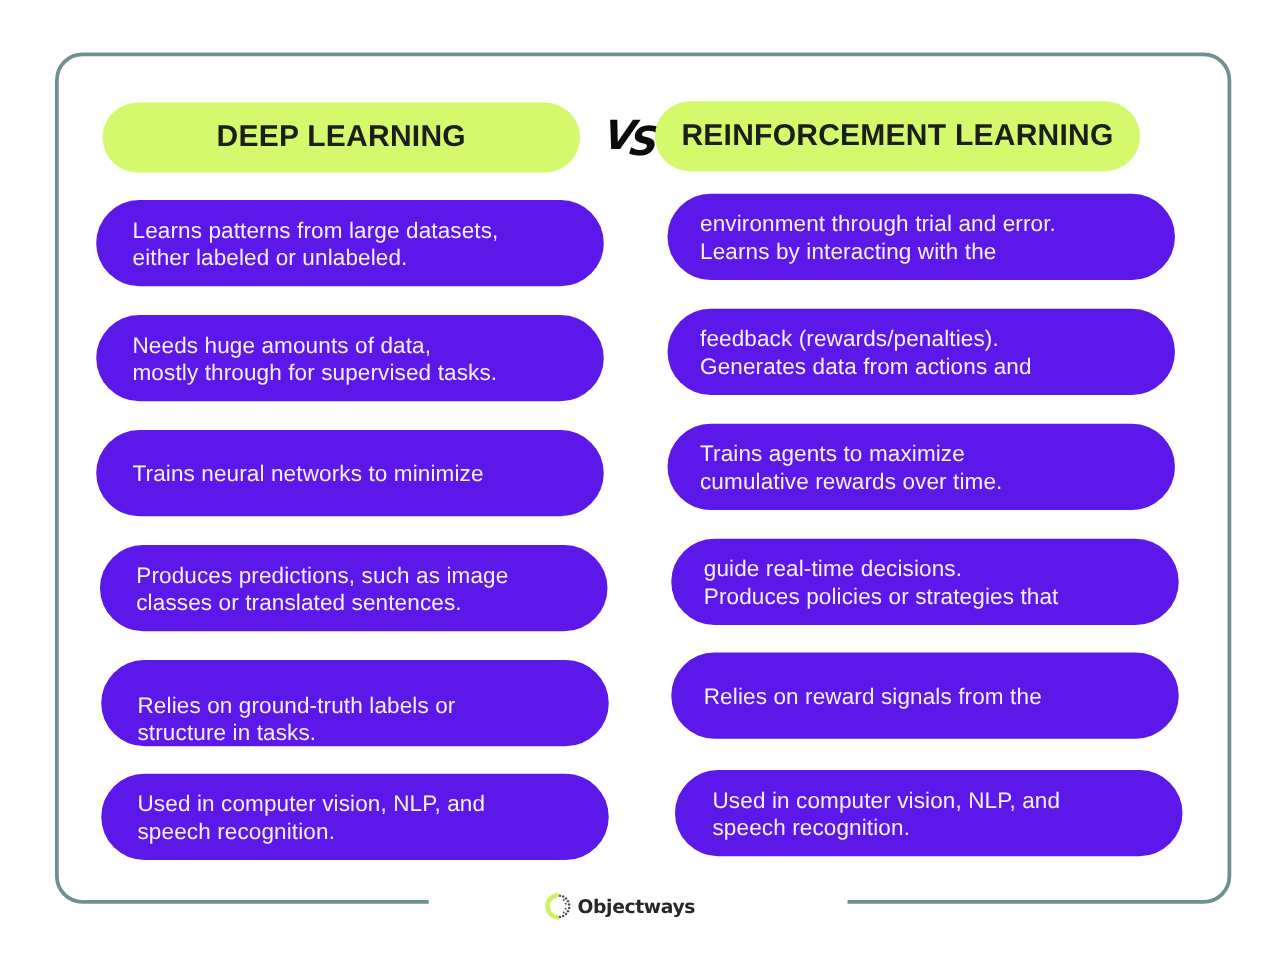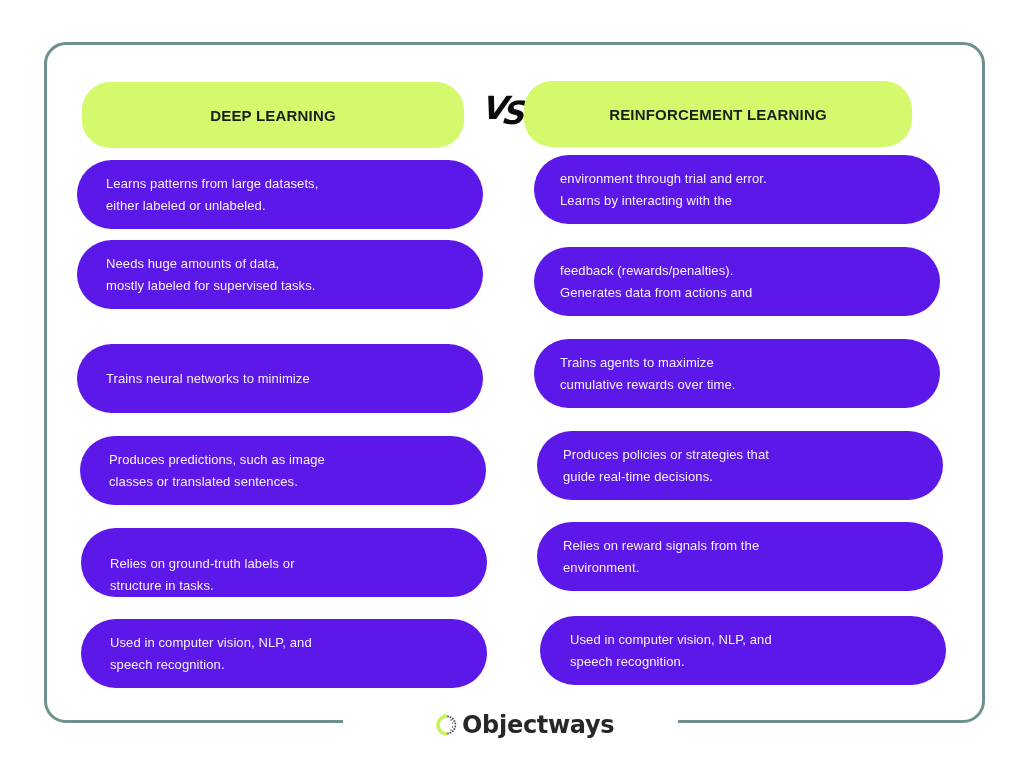--- a/index.html
+++ b/index.html
@@ -10,47 +10,47 @@
   }
   .frame {
     position: absolute; left: 44px; top: 42px; width: 935px; height: 675px;
     border: 3px solid #6e9190; border-radius: 22px; box-sizing: content-box;
   }
   .frame-gap {
     position: absolute; left: 343px; top: 712px; width: 335px; height: 14px;
     background: #ffffff;
   }
   .header {
-    position: absolute; height: 66px; border-radius: 28px;
+    position: absolute; height: 56px; border-radius: 28px;
     background: #d4f96c; color: #1b1f1a;
     display: flex; align-items: center; justify-content: center;
-    font-weight: bold; font-size: 15px; letter-spacing: 0.2px;
+    font-weight: bold; font-size: 24px; letter-spacing: 0.2px;
   }
   .vs {
     position: absolute; left: 484px; top: 88px; width: 42px; height: 40px;
     font-family: "DejaVu Sans", sans-serif; font-weight: bold; font-style: italic;
     font-size: 32px; color: #0b0b0b; letter-spacing: -4px; line-height: 40px;
     transform: skewX(-8deg);
   }
   .vs .s { display: inline-block; transform: translateY(5px); }
   .pill {
     position: absolute; height: 69px; border-radius: 35px;
     background: #5b18e8; color: #f5f0ff;
     box-sizing: border-box; padding: 0 18px 0 29px;
     display: flex; align-items: center;
-    font-size: 13px; line-height: 22px; letter-spacing: 0.1px;
+    font-size: 18px; line-height: 22px; letter-spacing: 0.1px;
   }
   .pill span { display: block; }
   .logo {
     position: absolute; left: 436px; top: 710px; height: 30px;
     display: flex; align-items: center; gap: 4px;
   }
   .logo-mark { width: 22px; height: 22px; }
   .logo-text {
-    font-family: "DejaVu Sans", sans-serif; font-weight: bold; font-size: 24px;
+    font-family: "DejaVu Sans", sans-serif; font-weight: bold; font-size: 15px;
     color: #26272b; letter-spacing: -0.3px;
   }
 </style>
 </head>
 <body>
 
 <div class="frame"></div>
 <div class="frame-gap"></div>
 
 <div class="header" style="left:82px; top:82px; width:382px;">
@@ -64,24 +64,24 @@
 <div class="header" style="left:524px; top:81px; width:388px;">
   <span>REINFORCEMENT LEARNING</span>
 </div>
 
 <div class="pill" style="left:77px; top:160px; width:406px;">
   <div>
       <span>Learns patterns from large datasets,</span>
       <span>either labeled or unlabeled.</span>
     </div>
 </div>
-<div class="pill" style="left:77px; top:240px; width:406px;">
+<div class="pill" style="left:77px; top:252px; width:406px;">
   <div>
       <span>Needs huge amounts of data,</span>
-      <span>mostly labeled for supervised tasks.</span>
+      <span>mostly through for supervised tasks.</span>
     </div>
 </div>
 <div class="pill" style="left:77px; top:344px; width:406px;">
   <div>
       <span>Trains neural networks to minimize</span>
     </div>
 </div>
 <div class="pill" style="left:80px; top:436px; width:406px;">
   <div>
       <span>Produces predictions, such as image</span>
@@ -114,28 +114,27 @@
     </div>
 </div>
 <div class="pill" style="left:534px; top:339px; width:406px; padding-left:26px;">
   <div>
       <span>Trains agents to maximize</span>
       <span>cumulative rewards over time.</span>
     </div>
 </div>
 <div class="pill" style="left:537px; top:431px; width:406px; padding-left:26px;">
   <div>
+      <span>guide real-time decisions.</span>
       <span>Produces policies or strategies that</span>
-      <span>guide real-time decisions.</span>
     </div>
 </div>
 <div class="pill" style="left:537px; top:522px; width:406px; padding-left:26px;">
   <div>
       <span>Relies on reward signals from the</span>
-      <span>environment.</span>
     </div>
 </div>
 <div class="pill" style="left:540px; top:616px; width:406px; padding-left:30px;">
   <div>
       <span>Used in computer vision, NLP, and</span>
       <span>speech recognition.</span>
     </div>
 </div>
 
 <div class="logo">

